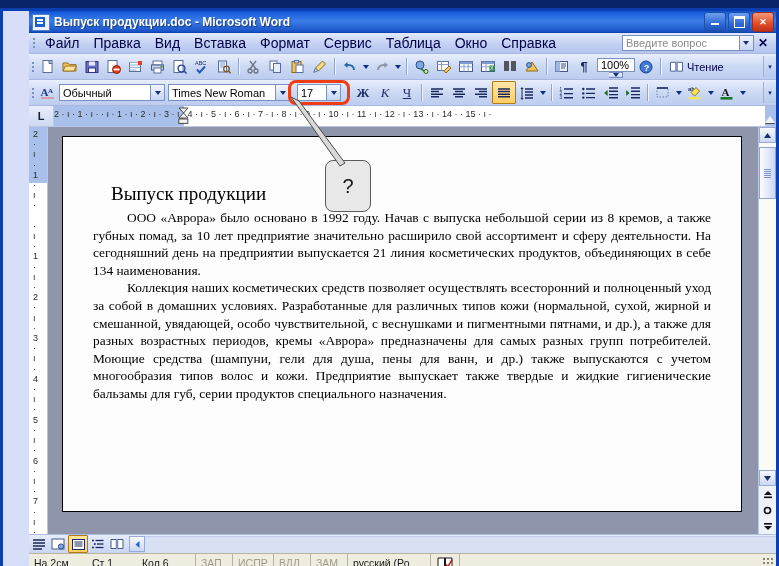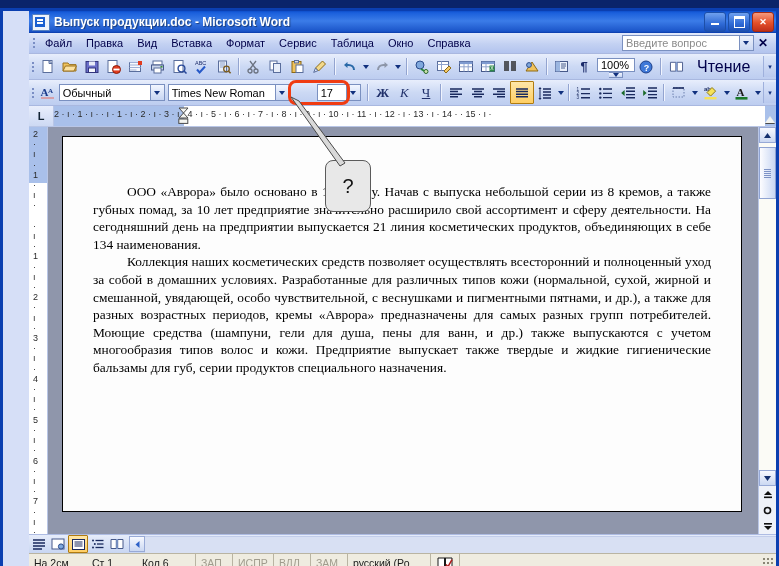--- a/index.html
+++ b/index.html
@@ -60,21 +60,21 @@
     background:linear-gradient(to bottom,#e2e9fb,#c3d1f2 55%,#b3c4ee);
     display:flex; align-items:center; padding-left:2px;
     border-bottom:1px solid #aab8e0;
   }
   .grip{ width:7px; height:16px; flex:0 0 7px; position:relative; }
   .grip:before{
     content:""; position:absolute; left:2px; top:3px; width:2px; height:11px;
     background:repeating-linear-gradient(to bottom,#7a8ec4 0 2px,transparent 2px 4px);
   }
   .menu-item{
-    font-size:11px; color:#00004a; padding:2px 7px; white-space:nowrap;
+    font-size:14px; color:#00004a; padding:2px 7px; white-space:nowrap;
   }
   .ask-wrap{ margin-left:auto; display:flex; align-items:center; padding-right:4px;}
   .ask-box{
     width:118px; height:16px; background:#fff; border:1px solid #7a90c0;
     display:flex; align-items:center; font-size:11px; color:#8b8b8b; padding-left:3px;
     box-sizing:border-box;
   }
   .ask-arrow{
     width:14px; height:16px; box-sizing:border-box;
     background:linear-gradient(to bottom,#eef2fc,#c9d6f2);
@@ -109,38 +109,38 @@
     width:38px; height:17px; box-sizing:border-box; background:#fff;
     border:1px solid #7a90c0; font-size:11px; color:#000;
     display:flex; align-items:center; padding-left:3px;
   }
   .dropbtn{
     width:14px; height:17px; box-sizing:border-box;
     background:linear-gradient(to bottom,#f2f6ff,#c7d5f2);
     border:1px solid #7a90c0; border-left:none;
     display:flex; align-items:center; justify-content:center;
   }
-  .readbtn{ display:flex; align-items:center; gap:13px; font-size:16px; color:#00004a; padding:0 4px;}
+  .readbtn{ display:flex; align-items:center; gap:3px; font-size:11px; color:#00004a; padding:0 4px;}
   .toolbar-overflow{
     width:12px; height:21px; margin-left:auto;
     background:linear-gradient(to bottom,#dbe5fa,#b9c9ee);
     display:flex; flex-direction:column; align-items:center; justify-content:center;
     border-left:1px solid #9fb0dc;
   }
 
   
   .combo{ display:flex; align-items:center; height:33px; margin-right:3px; }
   .combo .field{
     height:17px; box-sizing:border-box; background:#fff; border:1px solid #7a90c0;
     font-size:11px; color:#000; display:flex; align-items:center; padding-left:3px;
     overflow:hidden; white-space:nowrap;
   }
   .style-field{ width:92px; }
   .font-field{ width:108px; }
-  .size-field{ width:30px;margin-left:20px; }
+  .size-field{ width:30px; }
   .fmt-bold{ font-weight:bold; font-family:"Liberation Serif", serif; font-size:13px;}
   .fmt-ital{ font-style:italic; font-family:"Liberation Serif", serif; font-size:13px;}
   .fmt-und{ text-decoration:underline; font-family:"Liberation Serif", serif; font-size:13px;}
 
   
   .hl-ring{
     position:absolute; left:259px; top:0px; width:62px; height:25px;
     border:3px solid #f03c12; border-radius:8px; box-sizing:border-box;
     pointer-events:none;
   }
@@ -682,20 +682,21 @@
           <div>7</div>
           <div>·</div>
           <div>ı</div>
           <div>·</div>
       </div>
     </div>
 
     <div class="workspace">
       <div class="page">
         <div class="doc">
+          <h1 class="doc-h">Выпуск продукции</h1>
           <p class="doc-p">ООО «Аврора» было основано в 1992 году. Начав с выпуска небольшой серии из 8 кремов, а также губных помад, за 10 лет предприятие значительно расширило свой ассортимент и сферу деятельности. На сегодняшний день на предприятии выпускается 21 линия косметических продуктов, объединяющих в себе 134 наименования.</p>
           <p class="doc-p">Коллекция наших косметических средств позволяет осуществлять всесторонний и полноценный уход за собой в домашних условиях. Разработанные для различных типов кожи (нормальной, сухой, жирной и смешанной, увядающей, особо чувствительной, с веснушками и пигментными пятнами, и др.), а также для разных возрастных периодов, кремы «Аврора» предназначены для самых разных групп потребителей. Моющие средства (шампуни, гели для душа, пены для ванн, и др.) также выпускаются с учетом многообразия типов волос и кожи. Предприятие выпускает также твердые и жидкие гигиенические бальзамы для губ, серии продуктов специального назначения.</p>
         </div>
       </div>
     </div>
 
     <div class="vsb">
       <div class="sb-btn">
         <svg width="9" height="7" viewBox="0 0 9 7">
             <path d="M4.5 1L8 6H1z" fill="#14306e"></path>

